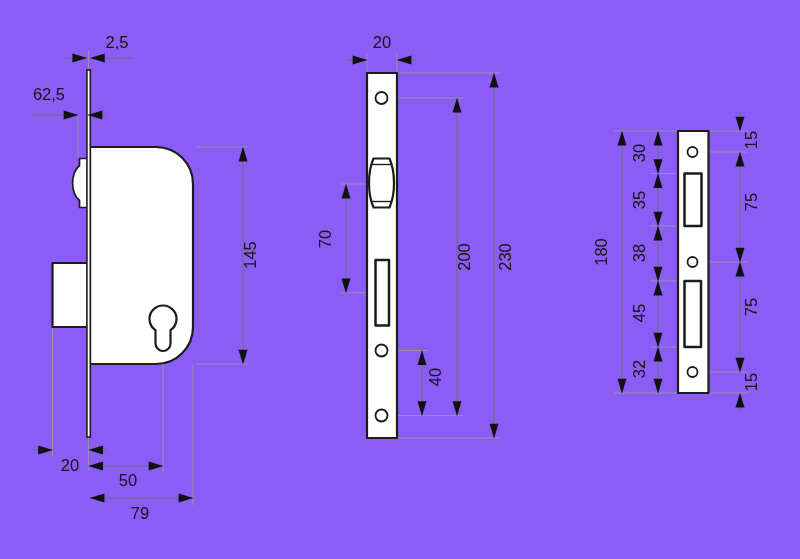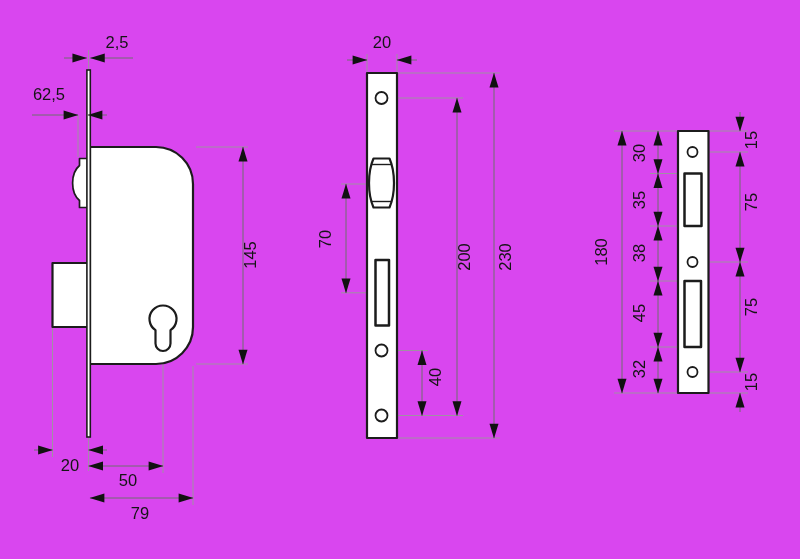--- a/index.html
+++ b/index.html
@@ -1,16 +1,16 @@
 <!DOCTYPE html>
 <html><head>
 <meta charset="utf-8">
 <style>
   html,body { margin:0; padding:0; background:#ffffff; }
-  .canvas { width:800px; height:559px; position:relative; background:#d946ef; overflow:hidden; }
+  .canvas { width:800px; height:559px; position:relative; background:#8b5cf6; overflow:hidden; }
   svg { display:block; }
   .ol      { fill:#ffffff; stroke:#1c1c1c; stroke-width:2.2; stroke-linejoin:round; }
   .ol-thin { fill:#ffffff; stroke:#1c1c1c; stroke-width:1.7; stroke-linejoin:round; }
   .thick   { stroke-width:2.5; }
   .hole    { fill:#ffffff; stroke:#1c1c1c; stroke-width:1.8; }
   .inner   { fill:none; stroke:#1c1c1c; stroke-width:1.4; }
   .dim     { stroke:#6e6e6e; stroke-width:1; fill:none; }
   .ext     { stroke:#9a9a9a; stroke-width:0.9; fill:none; }
   .lbl     { font-family:"Liberation Sans", sans-serif; font-size:16.5px; fill:#151515; text-anchor:middle; }
 </style>

